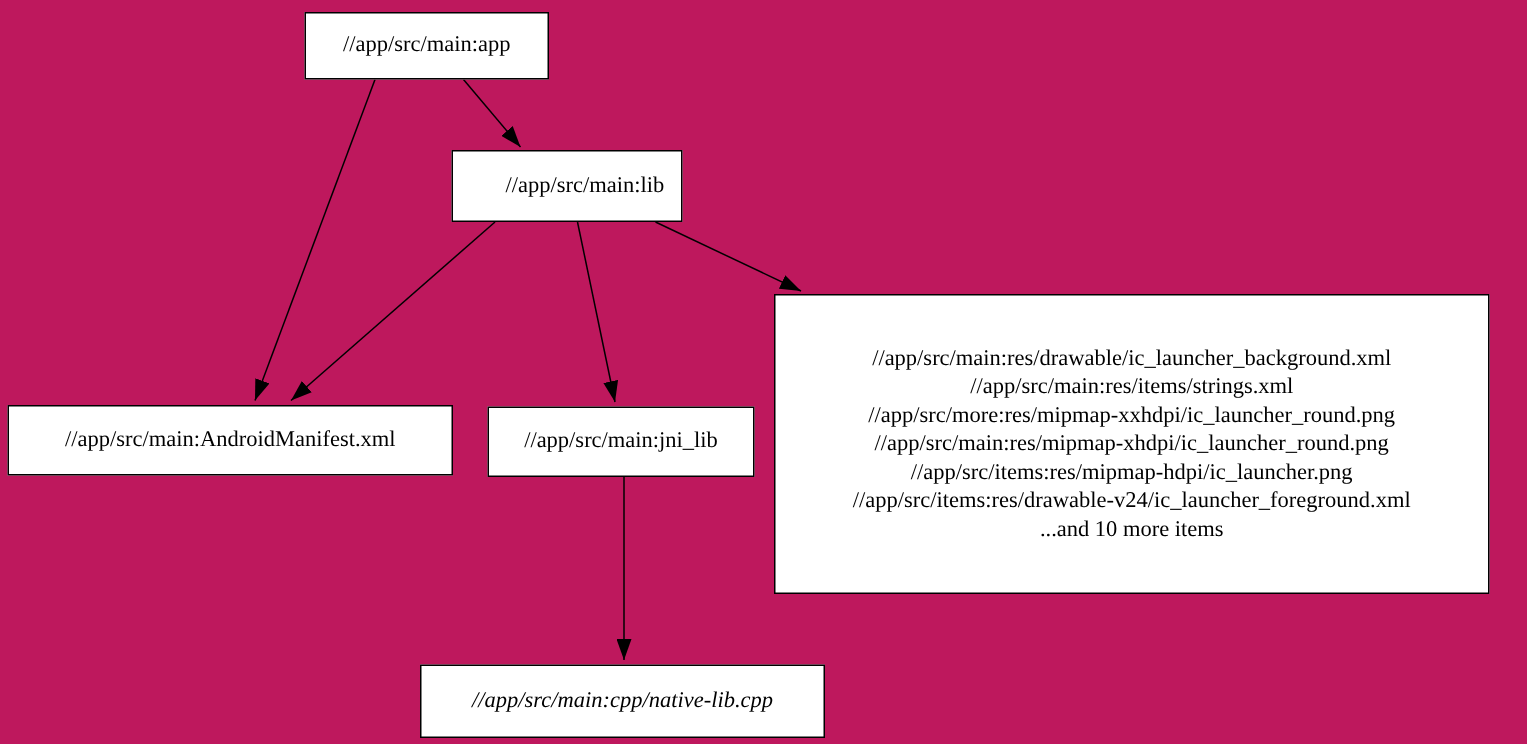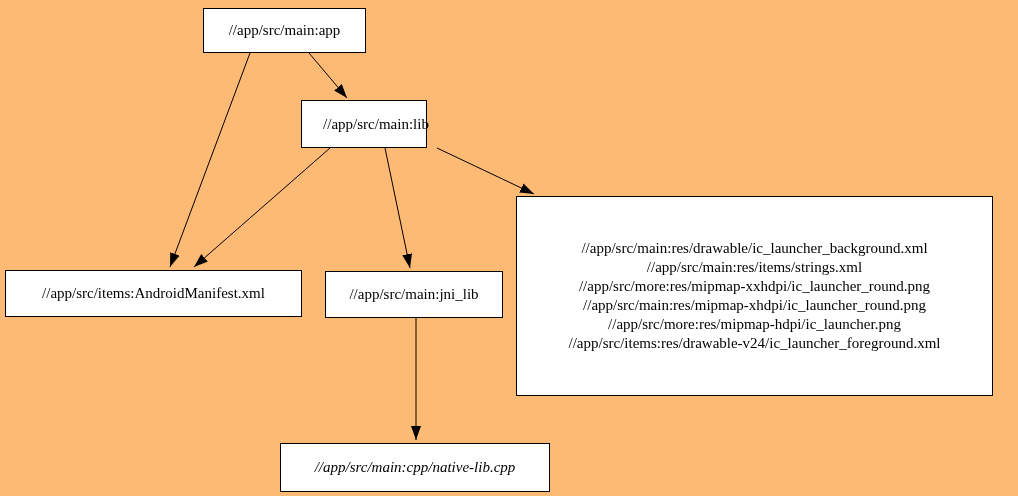--- a/index.html
+++ b/index.html
@@ -4,21 +4,21 @@
 <style>
   html, body {
     margin: 0;
     padding: 0;
     background: #ffffff;
   }
   .graph {
     position: relative;
     width: 1018px;
     height: 496px;
-    background: #fdba74;
+    background: #be185d;
     color: #000000;
     font-family: "Liberation Serif", "DejaVu Serif", serif;
     overflow: hidden;
   }
   .edges {
     position: absolute;
     left: 0;
     top: 0;
     width: 1018px;
     height: 496px;
@@ -30,21 +30,21 @@
     background: #ffffff;
     display: flex;
     align-items: center;
     justify-content: center;
     text-align: center;
     font-size: 15px;
     line-height: 19px;
     white-space: nowrap;
   }
   #node-app      { left: 203px; top: 8px;   width: 163px; height: 45px; }
-  #node-lib      { left: 301px; top: 100px; width: 126px; height: 48px; padding-left: 24px; }
+  #node-lib      { left: 301px; top: 100px; width: 154px; height: 48px; padding-left: 24px; }
   #node-manifest { left: 5px;   top: 270px; width: 297px; height: 47px; }
   #node-jni      { left: 325px; top: 271px; width: 178px; height: 47px; }
   #node-res      { left: 516px; top: 196px; width: 477px; height: 200px;
                    flex-direction: column; justify-content: center; }
   #node-native   { left: 280px; top: 443px; width: 270px; height: 49px; font-style: italic; }
   .res-line { display: block; }
 </style>
 </head>
 <body>
 
@@ -61,28 +61,29 @@
     <line x1="330" y1="148" x2="194" y2="267" stroke="#000000" stroke-width="1" marker-end="url(#arrow)"></line>
     <line x1="385" y1="148" x2="410" y2="268" stroke="#000000" stroke-width="1" marker-end="url(#arrow)"></line>
     <line x1="437" y1="148" x2="534" y2="194" stroke="#000000" stroke-width="1" marker-end="url(#arrow)"></line>
     <line x1="416" y1="318" x2="416" y2="440" stroke="#000000" stroke-width="1" marker-end="url(#arrow)"></line>
   </svg>
 
   <div class="node" id="node-app">//app/src/main:app</div>
 
   <div class="node" id="node-lib">//app/src/main:lib</div>
 
-  <div class="node" id="node-manifest">//app/src/items:AndroidManifest.xml</div>
+  <div class="node" id="node-manifest">//app/src/main:AndroidManifest.xml</div>
 
   <div class="node" id="node-jni">//app/src/main:jni_lib</div>
 
   <div class="node" id="node-res">
     <span class="res-line">//app/src/main:res/drawable/ic_launcher_background.xml</span>
     <span class="res-line">//app/src/main:res/items/strings.xml</span>
     <span class="res-line">//app/src/more:res/mipmap-xxhdpi/ic_launcher_round.png</span>
     <span class="res-line">//app/src/main:res/mipmap-xhdpi/ic_launcher_round.png</span>
-    <span class="res-line">//app/src/more:res/mipmap-hdpi/ic_launcher.png</span>
+    <span class="res-line">//app/src/items:res/mipmap-hdpi/ic_launcher.png</span>
     <span class="res-line">//app/src/items:res/drawable-v24/ic_launcher_foreground.xml</span>
+    <span class="res-line">...and 10 more items</span>
   </div>
 
   <div class="node" id="node-native">//app/src/main:cpp/native-lib.cpp</div>
 
 </div>
 
 </body></html>

